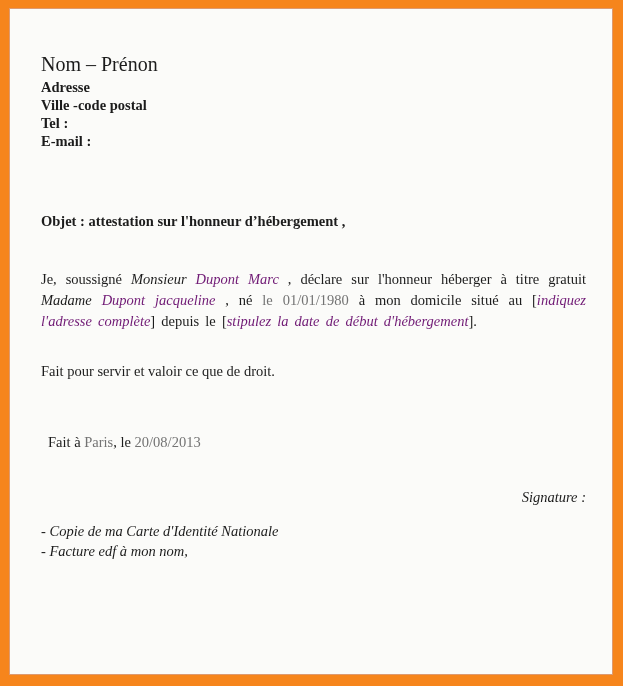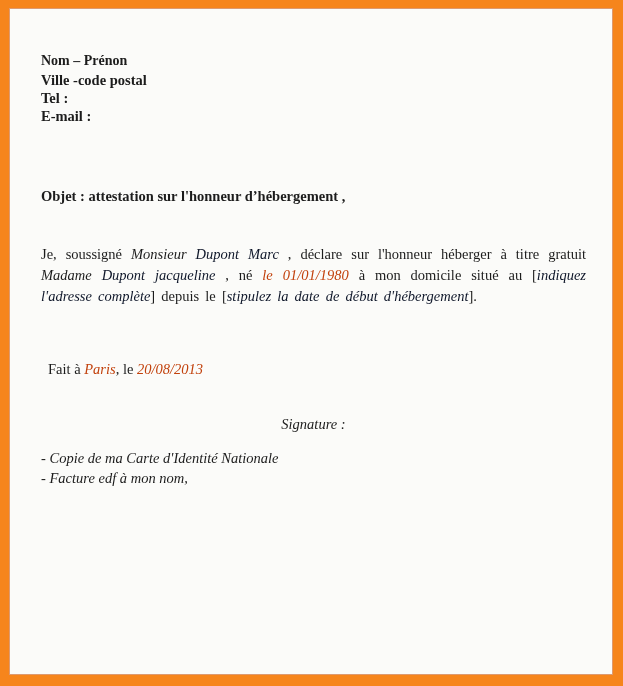--- a/index.html
+++ b/index.html
@@ -25,61 +25,63 @@
     border: 1px solid #dd9a70;
     padding: 44px 45px 0 31px;
     color: #1c1c1c;
     font-size: 14.5px;
   }
   .header-row {
     display: flex;
     justify-content: space-between;
     align-items: flex-start;
   }
-  .sender-name { font-weight: bold; font-size: 14px; }
+  .sender-name { font-weight: normal; font-size: 20px; }
   .recipient { font-weight: bold; line-height: 18px; letter-spacing: 0.2px; }
   .sender-block { margin-top: 2px; font-weight: bold; line-height: 18px; }
   .subject { margin-top: 63px; font-weight: bold; }
   .body-par {
     margin-top: 39px;
     width: 545px;
     line-height: 21px;
     text-align: justify;
     word-spacing: 2.5px;
   }
   .closing { margin-top: 31px; }
   .place-date { margin-top: 54px; margin-left: 7px; }
-  .signature { margin-top: 38px; text-align: center; font-style: italic; width: 545px; }
+  .signature { margin-top: 38px; text-align: right; font-style: italic; width: 545px; }
   .attachments-title { margin-top: 32px; font-style: italic; }
   .attachment-item { font-style: italic; line-height: 20px; }
   .attachment-item.first { margin-top: 15px; }
   .it { font-style: italic; }
-  .red { color: #c2410c; font-style: italic; }
-  .it.red, .red.it { color: #0f172a; font-style: italic; }
+  .red { color: #737373; }
+  .it.red, .red.it { color: #701a75; font-style: italic; }
 </style>
 </head>
 <body>
 
 <div class="frame">
   <div class="page">
 
     <div class="header-row">
       <div class="sender-name">Nom – Prénon</div>
     </div>
 
     <div class="sender-block">
+      <div>Adresse</div>
       <div>Ville -code postal</div>
       <div>Tel :</div>
       <div>E-mail :</div>
     </div>
 
     <div class="subject">Objet : attestation sur l'honneur d’hébergement ,</div>
 
     <div class="body-par"><span>Je, soussigné </span><span class="it">Monsieur </span><span class="it red">Dupont Marc</span><span> , déclare sur l'honneur héberger à titre gratuit </span><span class="it">Madame </span><span class="it red">Dupont jacqueline</span><span> , né </span><span class="red">le 01/01/1980</span><span> à mon domicile situé au [</span><span class="it red">indiquez l'adresse complète</span><span>] depuis le [</span><span class="it red">stipulez la date de début d'hébergement</span><span>].</span></div>
 
+    <div class="closing">Fait pour servir et valoir ce que de droit.</div>
 
     <div class="place-date"><span>Fait à </span><span class="red">Paris</span><span>, le </span><span class="red">20/08/2013</span></div>
 
     <div class="signature">Signature :</div>
 
 
     <div class="attachment-item first">- Copie de ma Carte d'Identité Nationale</div>
     <div class="attachment-item">- Facture edf  à mon nom,</div>
 
   </div>

